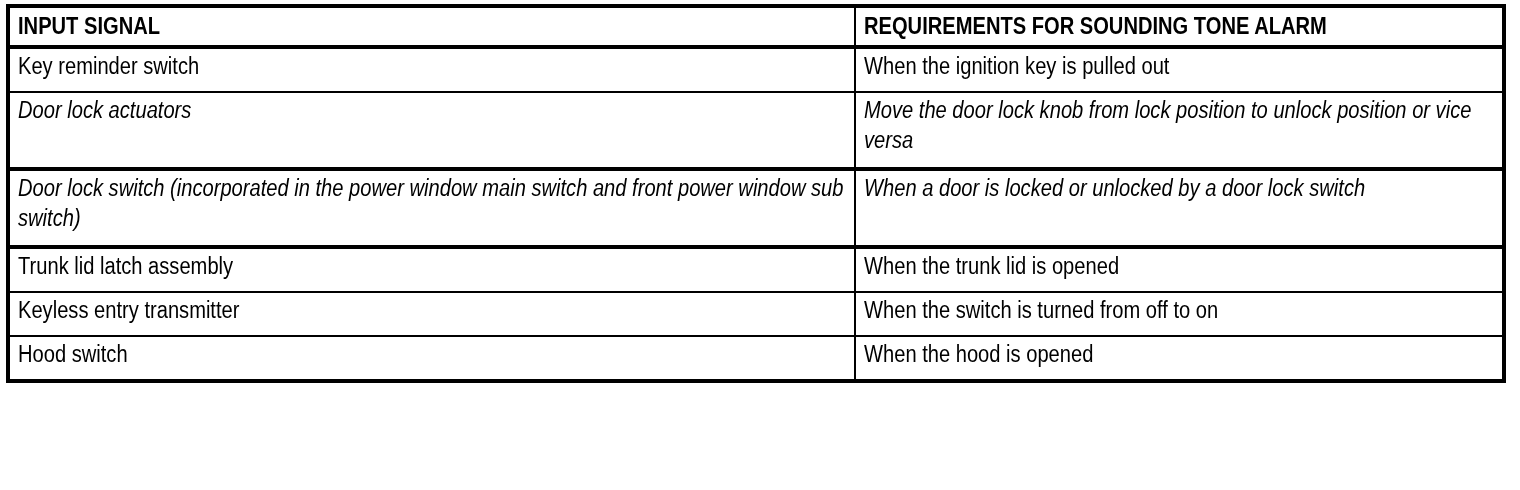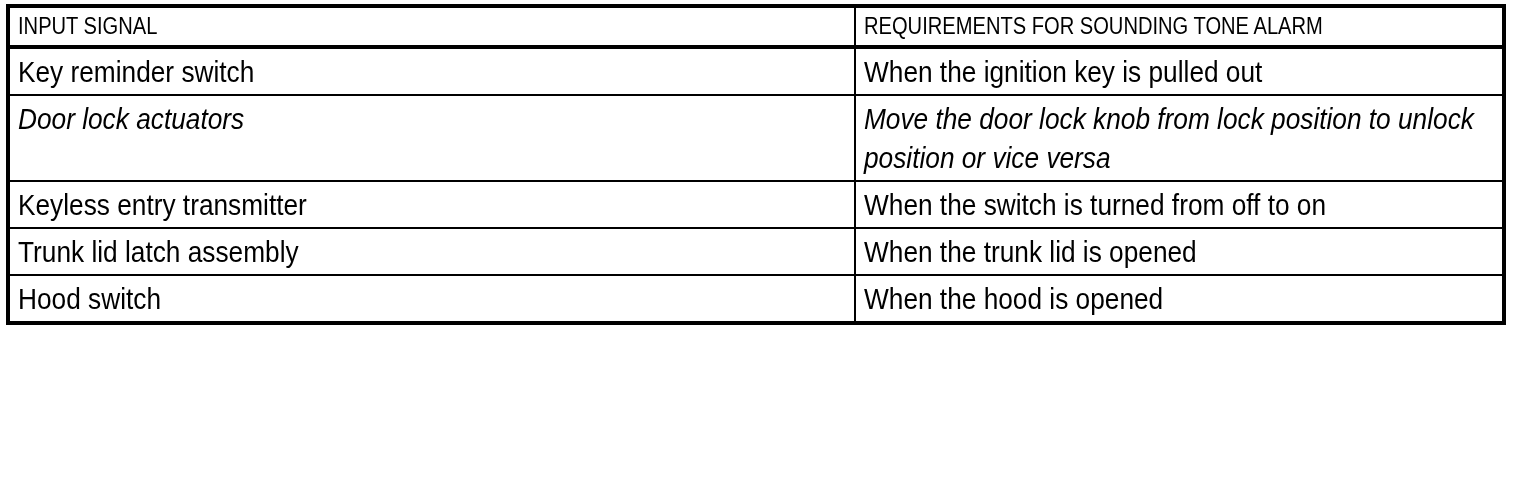--- a/index.html
+++ b/index.html
@@ -35,30 +35,30 @@
 
   .spec-table col.col-signal { width: 847px; }
   .spec-table col.col-requirement { width: 649px; }
 
   .spec-table th,
   .spec-table td {
     border: 2px solid #000000;
     padding: 3px 0 3px 8px;
     text-align: left;
     vertical-align: top;
-    font-size: 30px;
+    font-size: 23px;
     line-height: 1.30;
     font-weight: 400;
     font-stretch: condensed;
     transform-origin: left center;
     white-space: normal;
   }
 
   .spec-table thead th {
-    font-weight: 400;
+    font-weight: 700;
     border-bottom: 4px solid #000000;
     font-size: 23px;
     padding-top: 4px;
     padding-bottom: 3px;
   }
 
   
   .cell-text {
     display: block;
     transform: scaleX(0.875);
@@ -110,36 +110,44 @@
 
       <tr class="row-h-tall">
         <td>
           <span class="cell-text">Door lock actuators</span>
         </td>
         <td>
           <span class="cell-text">Move the door lock knob from lock position to unlock position or vice versa</span>
         </td>
       </tr>
 
-
-      <tr class="row-h-std">
+      <tr class="row-h-tall rule-heavy-top rule-heavy-bottom">
         <td>
-          <span class="cell-text">Keyless entry transmitter</span>
+          <span class="cell-text">Door lock switch (incorporated in the power window main switch and front power window sub switch)</span>
         </td>
         <td>
-          <span class="cell-text">When the switch is turned from off to on</span>
+          <span class="cell-text">When a door is locked or unlocked by a door lock switch</span>
         </td>
       </tr>
 
       <tr class="row-h-std">
         <td>
           <span class="cell-text">Trunk lid latch assembly</span>
         </td>
         <td>
           <span class="cell-text">When the trunk lid is opened</span>
+        </td>
+      </tr>
+
+      <tr class="row-h-std">
+        <td>
+          <span class="cell-text">Keyless entry transmitter</span>
+        </td>
+        <td>
+          <span class="cell-text">When the switch is turned from off to on</span>
         </td>
       </tr>
 
 
       <tr class="row-h-std">
         <td>
           <span class="cell-text">Hood switch</span>
         </td>
         <td>
           <span class="cell-text">When the hood is opened</span>

